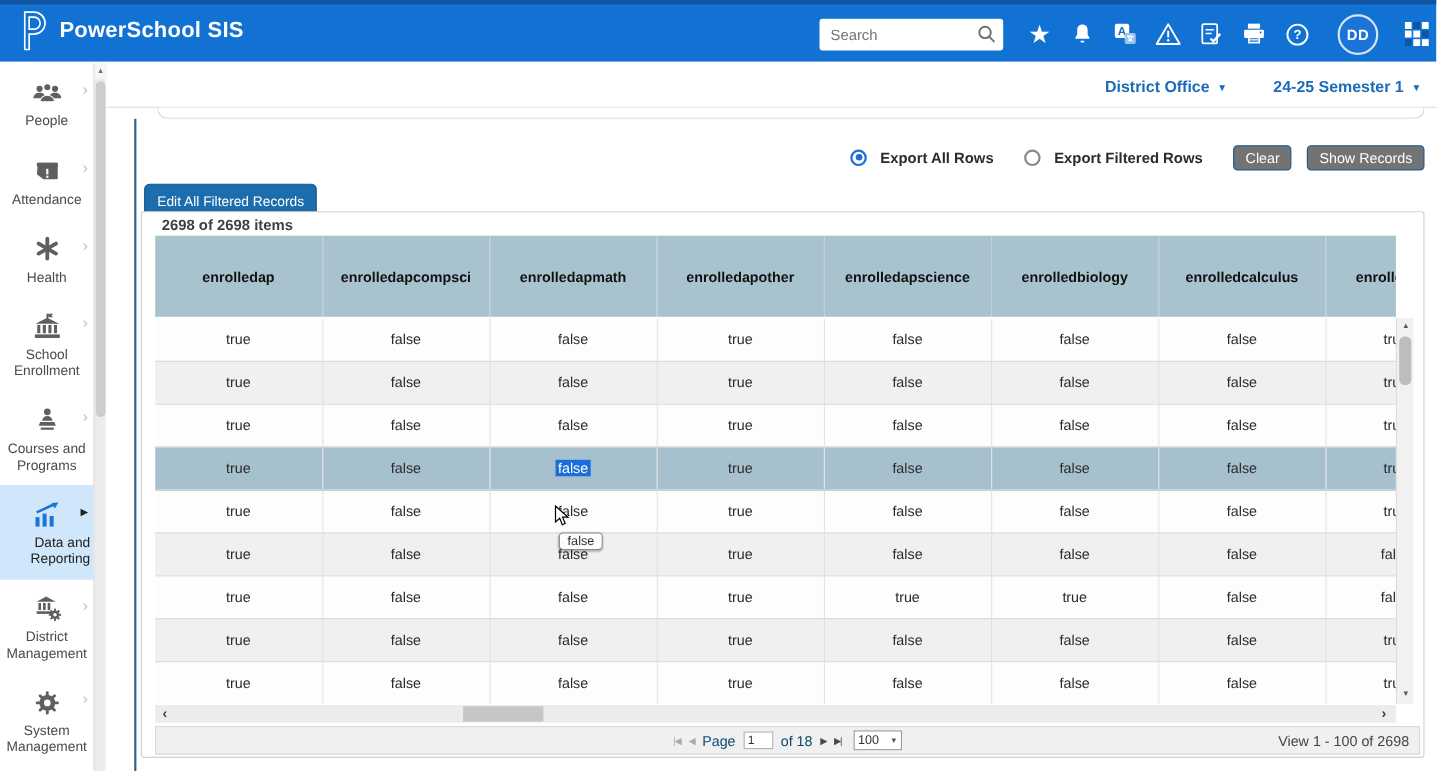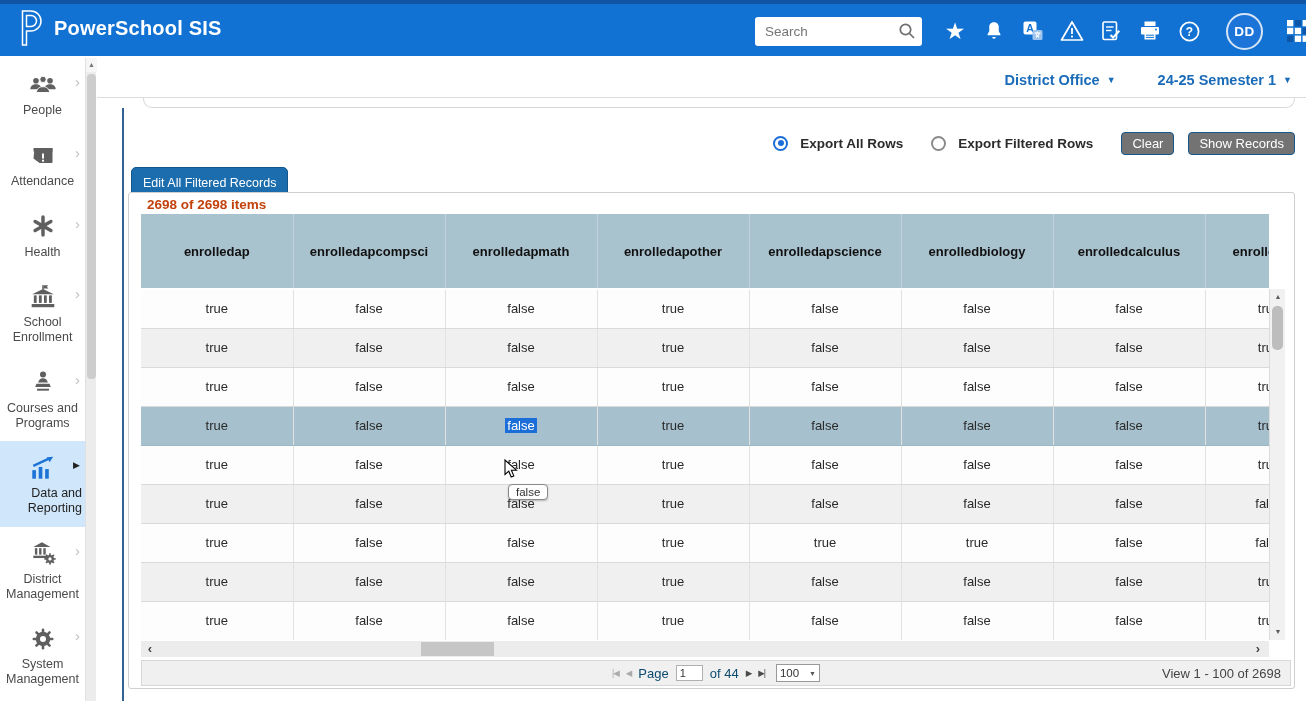--- a/index.html
+++ b/index.html
@@ -5,21 +5,21 @@
   * { margin:0; padding:0; box-sizing:border-box; }
   html,body { width:1306px; height:701px; }
   body { font-family:"Liberation Sans","DejaVu Sans",sans-serif; background:#fff; }
   .page { position:relative; width:1306px; height:701px; overflow:hidden; background:#fff; }
 
   
   .topbar { position:absolute; left:0; top:0; width:1306px; height:56px; background:#1172d3; display:flex; align-items:center; }
   .topstrip { position:absolute; left:0; top:0; width:1306px; height:4px; background:#0f55a4; }
   .brand-area { display:flex; align-items:center; gap:12px; padding-left:16px; }
   .brand-text { color:#fff; font-size:20px; font-weight:bold; letter-spacing:.2px; }
-  .topbar-right { position:absolute; right:0; top:4px; height:54px; display:flex; align-items:center; gap:15px; padding-right:2px; }
+  .topbar-right { position:absolute; right:0; top:4px; height:54px; display:flex; align-items:center; gap:15px; padding-right:12px; }
   .searchbox { position:relative; width:167px; height:29px; background:#fff; border-radius:3px; margin-right:6px; }
   .searchbox input { width:100%; height:100%; border:0; outline:none; background:transparent; font-family:inherit; font-size:13.5px; color:#555; padding:0 30px 0 10px; border-radius:3px; }
   .searchbox .mag { position:absolute; right:6px; top:5px; }
   .tb-icon { width:24px; height:24px; display:flex; align-items:center; justify-content:center; cursor:pointer; }
   .star-glyph { color:#fff; font-size:23px; line-height:24px; }
   .avatar { width:37px; height:37px; border-radius:50%; background:#1d74d8; border:2.5px solid #d6e4f5; color:#fff; font-size:13.5px; font-weight:bold; display:flex; align-items:center; justify-content:center; letter-spacing:.5px; margin:0 8px 0 10px; }
   .appgrid { margin-right:-6px; }
 
   
   .sidebar { position:absolute; left:0; top:58px; width:85px; height:643px; background:#fff; }
@@ -47,21 +47,21 @@
   .radio-group { display:flex; align-items:center; gap:12px; margin-right:14px; cursor:pointer; }
   .radio { width:15px; height:15px; border-radius:50%; background:#fff; border:2px solid #8a8a8a; position:relative; }
   .radio.sel { border-color:#1b6ed8; }
   .radio.sel::after { content:""; position:absolute; left:2.5px; top:2.5px; width:6px; height:6px; border-radius:50%; background:#1b6ed8; }
   .radio-label { font-size:13.5px; font-weight:bold; color:#2b2b2b; }
   .btn { background:#737373; border:1px solid #14578c; color:#fff; font-family:inherit; font-size:13px; border-radius:4px; height:23px; padding:0 10px; cursor:pointer; }
   .edit-btn { position:absolute; left:131px; top:167px; height:32px; background:#1b6dad; border:1px solid #14578c; color:#fff; font-family:inherit; font-size:12.5px; border-radius:5px; padding:0 11px; cursor:pointer; }
 
   
   .grid-panel { position:absolute; left:128px; top:192px; width:1167px; height:497px; background:#fff; border:1px solid #cfcfcf; border-radius:3px; }
-  .items-count { position:absolute; left:18px; top:4px; font-size:13.5px; font-weight:bold; color:#c2410c; }
+  .items-count { position:absolute; left:18px; top:4px; font-size:13.5px; font-weight:bold; color:#404040; }
   .tbl-clip { position:absolute; left:12px; top:21px; width:1128px; height:426px; overflow:hidden; }
   table.grid { width:1216px; table-layout:fixed; border-collapse:collapse; }
   table.grid col { width:152px; }
   table.grid th { height:75px; background:#a8c2ce; font-size:13px; font-weight:bold; color:#111; text-align:center; border-right:1px solid #c2d3db; border-bottom:2px solid #fff; }
   table.grid td { height:39px; font-size:13px; color:#2a2a2a; text-align:center; background:#fdfdfe; border-right:1px solid #e2e2e2; border-bottom:1px solid #dadada; }
   table.grid td:last-child, table.grid th:last-child { padding-right:24px; }
   table.grid tr.alt td { background:#f0f0f0; }
   table.grid tr.selected td { background:#a6c0cd; border-bottom-color:#9db6c4; }
   .txtsel { background:#1b6ed8; color:#fff; padding:0 2px; }
 
@@ -484,21 +484,21 @@
       <div class="hthumb"></div>
       <div class="ha right">›</div>
     </div>
 
     <div class="pager">
       <div class="pager-center">
         <span class="pgbtn dis">|◀</span>
         <span class="pgbtn dis">◀</span>
         <span class="pg-text">Page</span>
         <input class="pg-input" value="1" style="">
-        <span class="pg-text">of 44</span>
+        <span class="pg-text">of 18</span>
         <span class="pgbtn">▶</span>
         <span class="pgbtn">▶|</span>
         <span class="pg-size">
           <span>100</span>
           <span class="dd">▼</span>
         </span>
       </div>
       <span class="view-info">View 1 - 100 of 2698</span>
     </div>
   </section>

